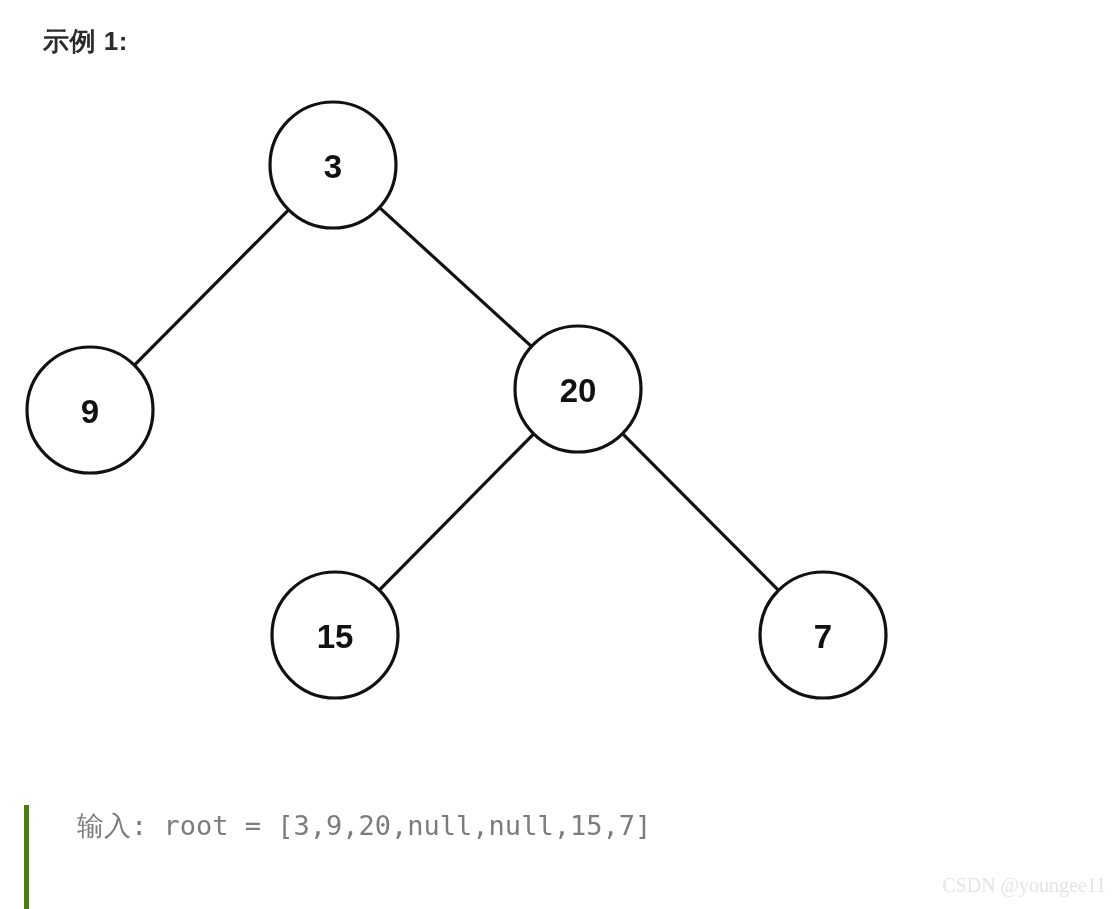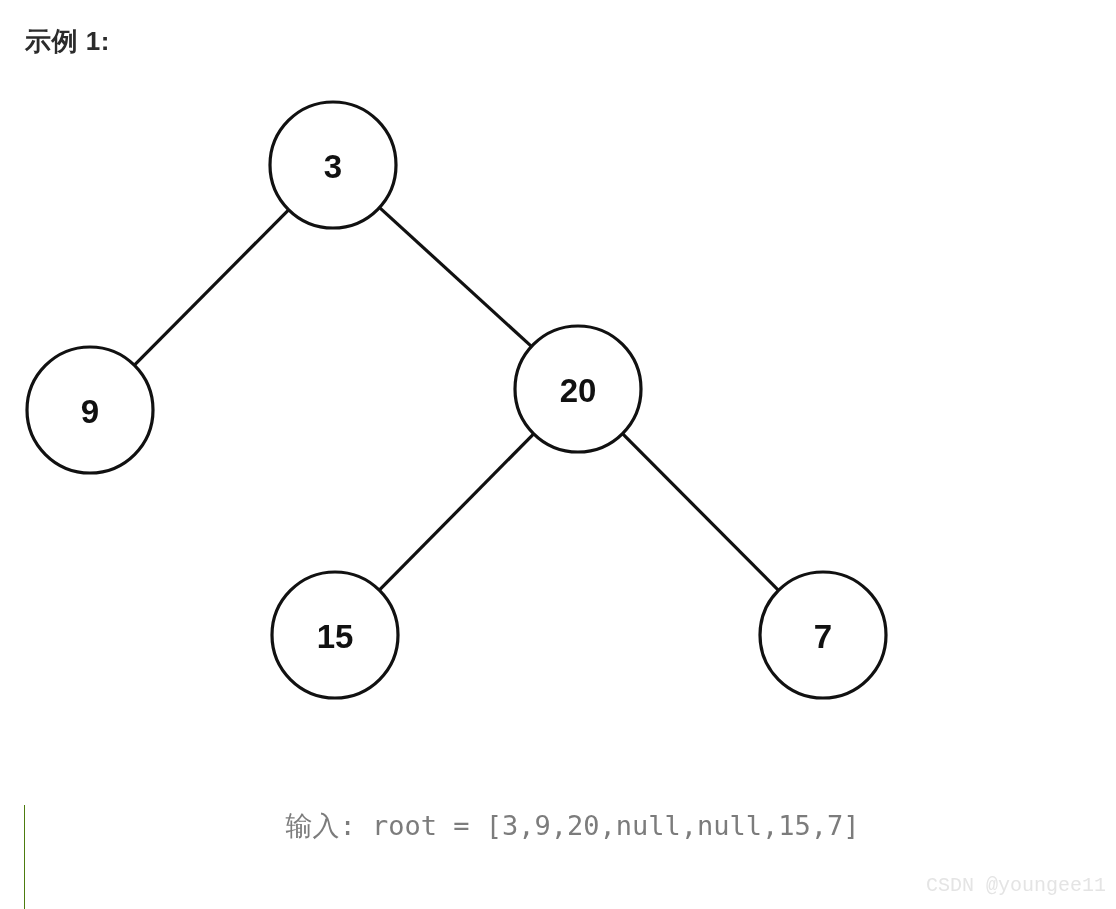--- a/index.html
+++ b/index.html
@@ -13,21 +13,21 @@
     height: 909px;
     position: relative;
     overflow: hidden;
     font-family: "Liberation Sans", "DejaVu Sans", sans-serif;
     background: #ffffff;
   }
 
   
   .example-title {
     position: absolute;
-    left: 25px;
+    left: 43px;
     top: 24px;
     font-family: "Liberation Sans", "DejaVu Sans", sans-serif;
     font-size: 26px;
     font-weight: bold;
     color: #2b2b2b;
     letter-spacing: 0.5px;
     white-space: nowrap;
   }
 
   
@@ -61,40 +61,39 @@
     fill: none;
   }
 
   
   .io-block {
     position: absolute;
     left: 24px;
     top: 805px;
     width: 1060px;
     height: 104px;
-    border-left: 1px solid #4d7c0f;
+    border-left: 5px solid #4d7c0f;
     box-sizing: border-box;
-    padding-left: 36px;
-    text-align: center;
+    padding-left: 48px;
   }
   .io-line {
     font-family: "DejaVu Sans Mono", "Liberation Mono", monospace;
     font-size: 27px;
     line-height: 41px;
     color: #7c7c7c;
     white-space: pre;
     letter-spacing: 0px;
   }
 
   
   .watermark {
     position: absolute;
     right: 10px;
     bottom: 12px;
-    font-family: Liberation Mono, monospace;
+    font-family: Liberation Serif, serif;
     font-size: 20px;
     color: #e4e4e4;
     white-space: nowrap;
     user-select: none;
   }
 </style>
 </head>
 <body>
 
 <div class="example-title">示例 1:</div>

